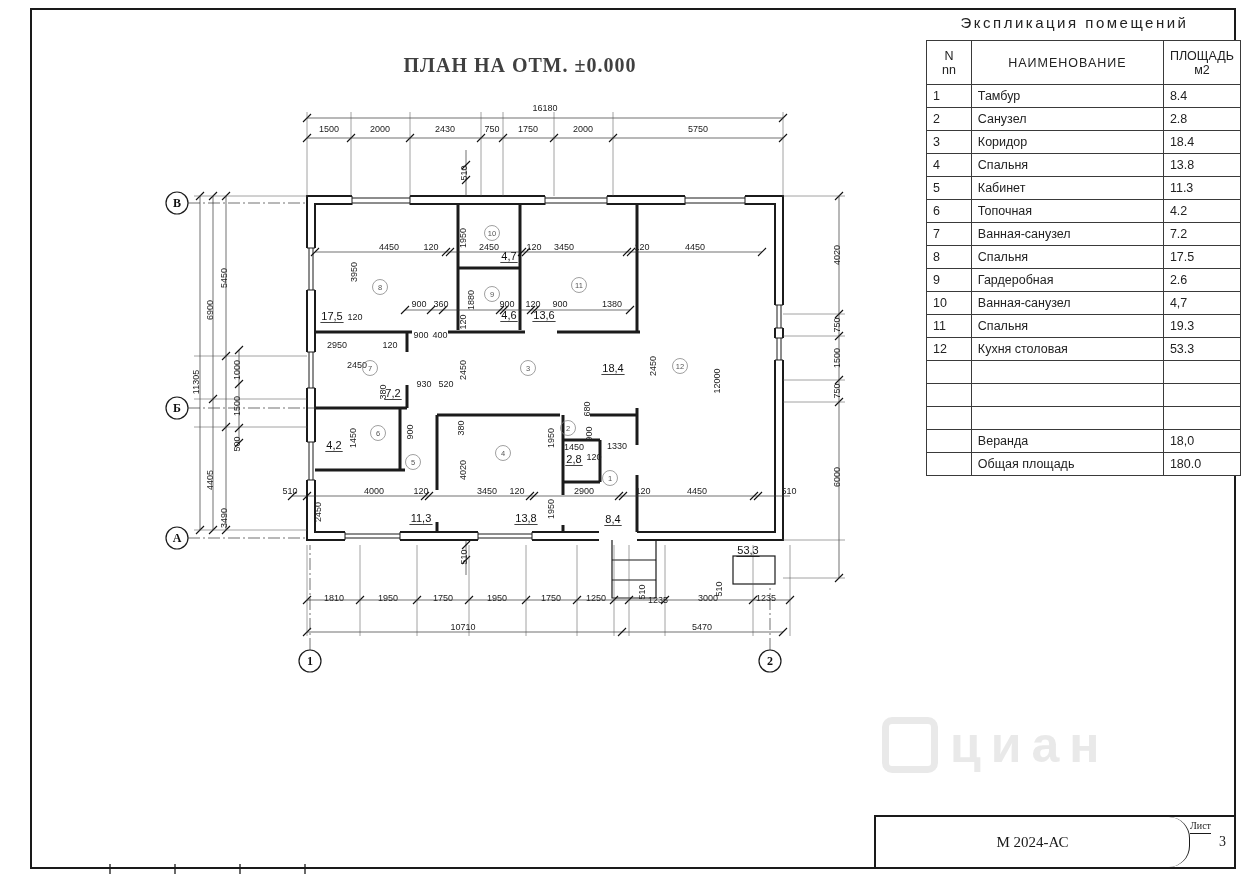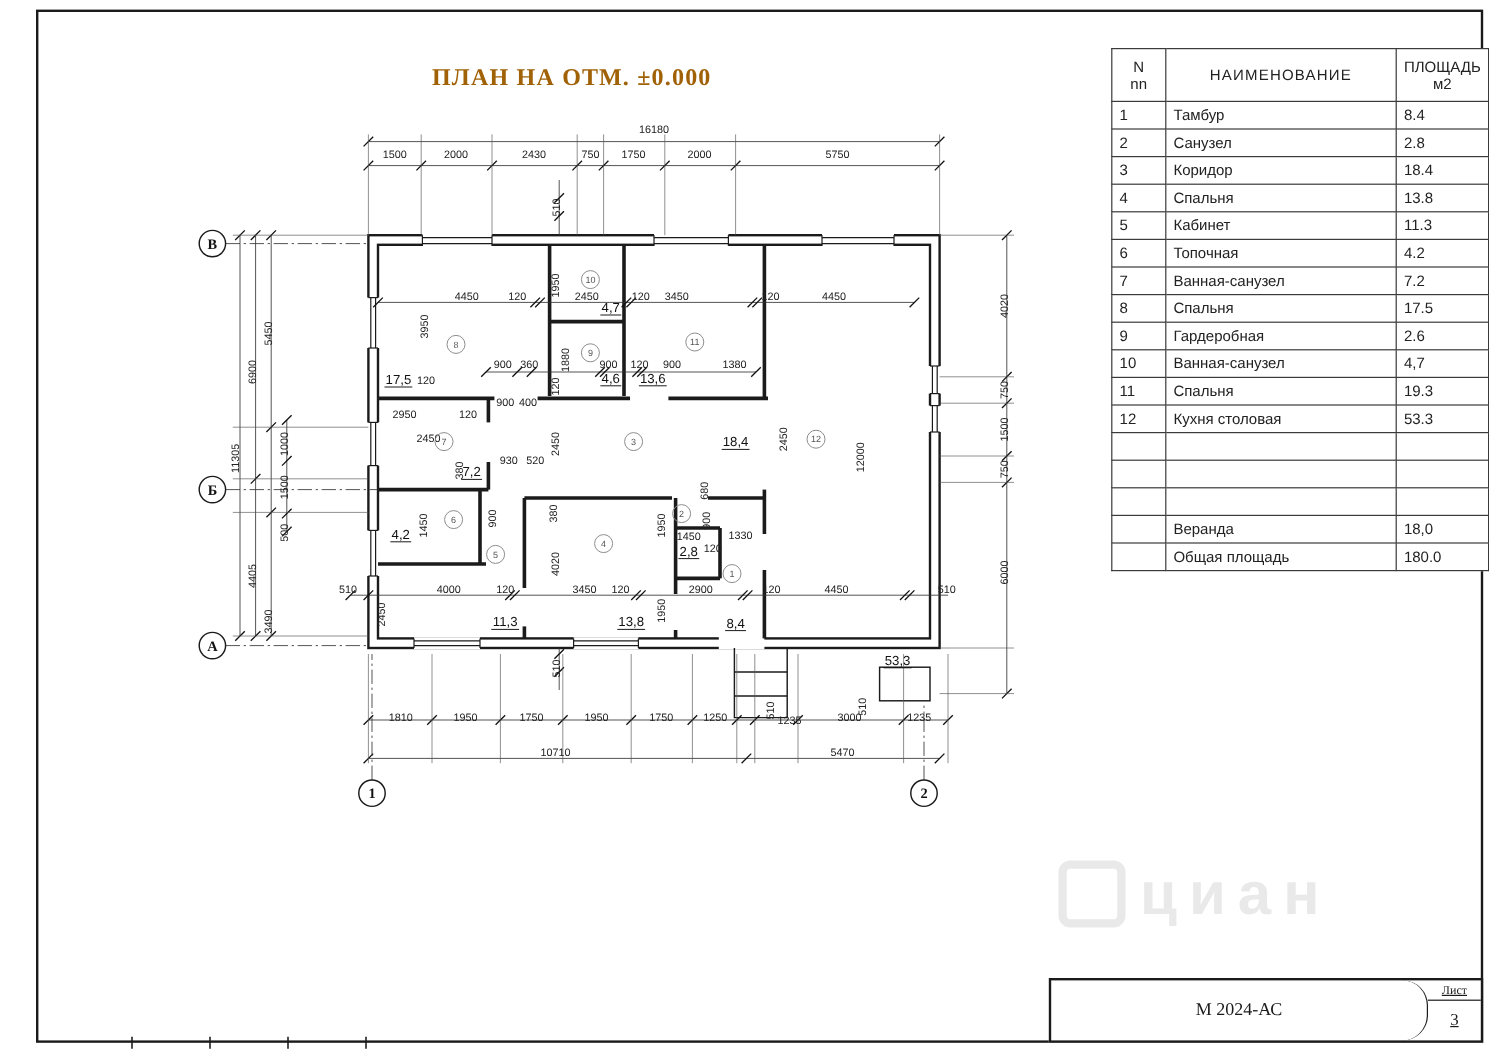--- a/index.html
+++ b/index.html
@@ -1,21 +1,21 @@
 <!DOCTYPE html>
 <html><head>
 <meta charset="utf-8">
 <style>
   html,body{margin:0;padding:0;background:#fff;}
   .sheet{position:relative;width:1241px;height:877px;background:#fff;overflow:hidden;
          font-family:"Liberation Sans",sans-serif;color:#1a1a1a;}
   .frame{position:absolute;left:30px;top:8px;width:1206px;height:861px;
          border:2px solid #1a1a1a;box-sizing:border-box;z-index:2;}
-  .plan-title{position:absolute;left:360px;top:54px;width:320px;
-         font:bold 20px "Liberation Serif",serif;letter-spacing:1px;color:#a16207;z-index:3;}
+  .plan-title{position:absolute;left:360px;top:54px;width:320px;text-align:center;
+         font:bold 20px "Liberation Serif",serif;letter-spacing:1px;color:#404040;z-index:3;}
   
   .exp-title{position:absolute;left:926px;top:14px;width:297px;text-align:center;
          font:15px "Liberation Sans",sans-serif;letter-spacing:2.5px;color:#222;z-index:3;}
   .explication{position:absolute;left:926px;top:40px;z-index:3;}
   table.exp{border-collapse:collapse;background:#fff;}
   table.exp td,table.exp th{border:1px solid #3a3a3a;font:12.5px "Liberation Sans",sans-serif;
          color:#222;padding:0 6px;height:23px;box-sizing:border-box;font-weight:normal;}
   th.h-num{width:46px;}
   th.h-name{width:196px;letter-spacing:1px;}
   th.h-area{width:55px;font-size:9px;line-height:10px;}
@@ -38,40 +38,41 @@
   .thin{stroke:#111;stroke-width:0.8;}
   .marker{fill:none;stroke:#888;stroke-width:0.8;}
   .marker-num{font:7.5px "Liberation Sans",sans-serif;fill:#555;}
   .axis-circ{fill:#fff;stroke:#1b1b1b;stroke-width:1.2;}
   .axis-lbl{font:bold 12px "Liberation Serif",serif;fill:#111;}
   
   .stamp{position:absolute;left:874px;top:815px;width:362px;height:54px;border:2px solid #1a1a1a;
          box-sizing:border-box;display:flex;z-index:3;background:#fff;}
   .stamp-main{flex:1;display:flex;align-items:center;justify-content:center;
          font:15px "Liberation Serif",serif;border-right:1.5px solid #1a1a1a;border-radius:21px;}
-  .stamp-right{width:44px;display:flex;flex-direction:column;text-decoration:underline;}
+  .stamp-right{width:44px;display:flex;flex-direction:row;}
   .stamp-right .lbl{height:16px;border-bottom:1.5px solid #1a1a1a;
          font:10px "Liberation Serif",serif;display:flex;align-items:center;justify-content:center;}
   .stamp-right .num{flex:1;display:flex;align-items:center;justify-content:center;
          font:14px "Liberation Serif",serif;}
   
   .watermark{position:absolute;left:882px;top:716px;z-index:1;display:flex;align-items:center;gap:12px;
          opacity:0.85;}
   .wm-icon{width:42px;height:42px;border:7px solid #e6e6e6;border-radius:10px;}
   .wm-text{font:bold 50px "Liberation Sans",sans-serif;color:#e6e6e6;letter-spacing:10px;}
 </style>
 </head>
 <body>
 
 <div class="sheet">
 
   <div class="frame"></div>
 
   <div class="plan-title">ПЛАН НА ОТМ. ±0.000</div>
 
+  <div class="exp-title">Экспликация помещений</div>
 
   <div class="explication">
     <table class="exp">
       <thead>
         <tr>
           <th class="h-num">
             <div>N</div>
             <div>nn</div>
           </th>
           <th class="h-name">НАИМЕНОВАНИЕ</th>

